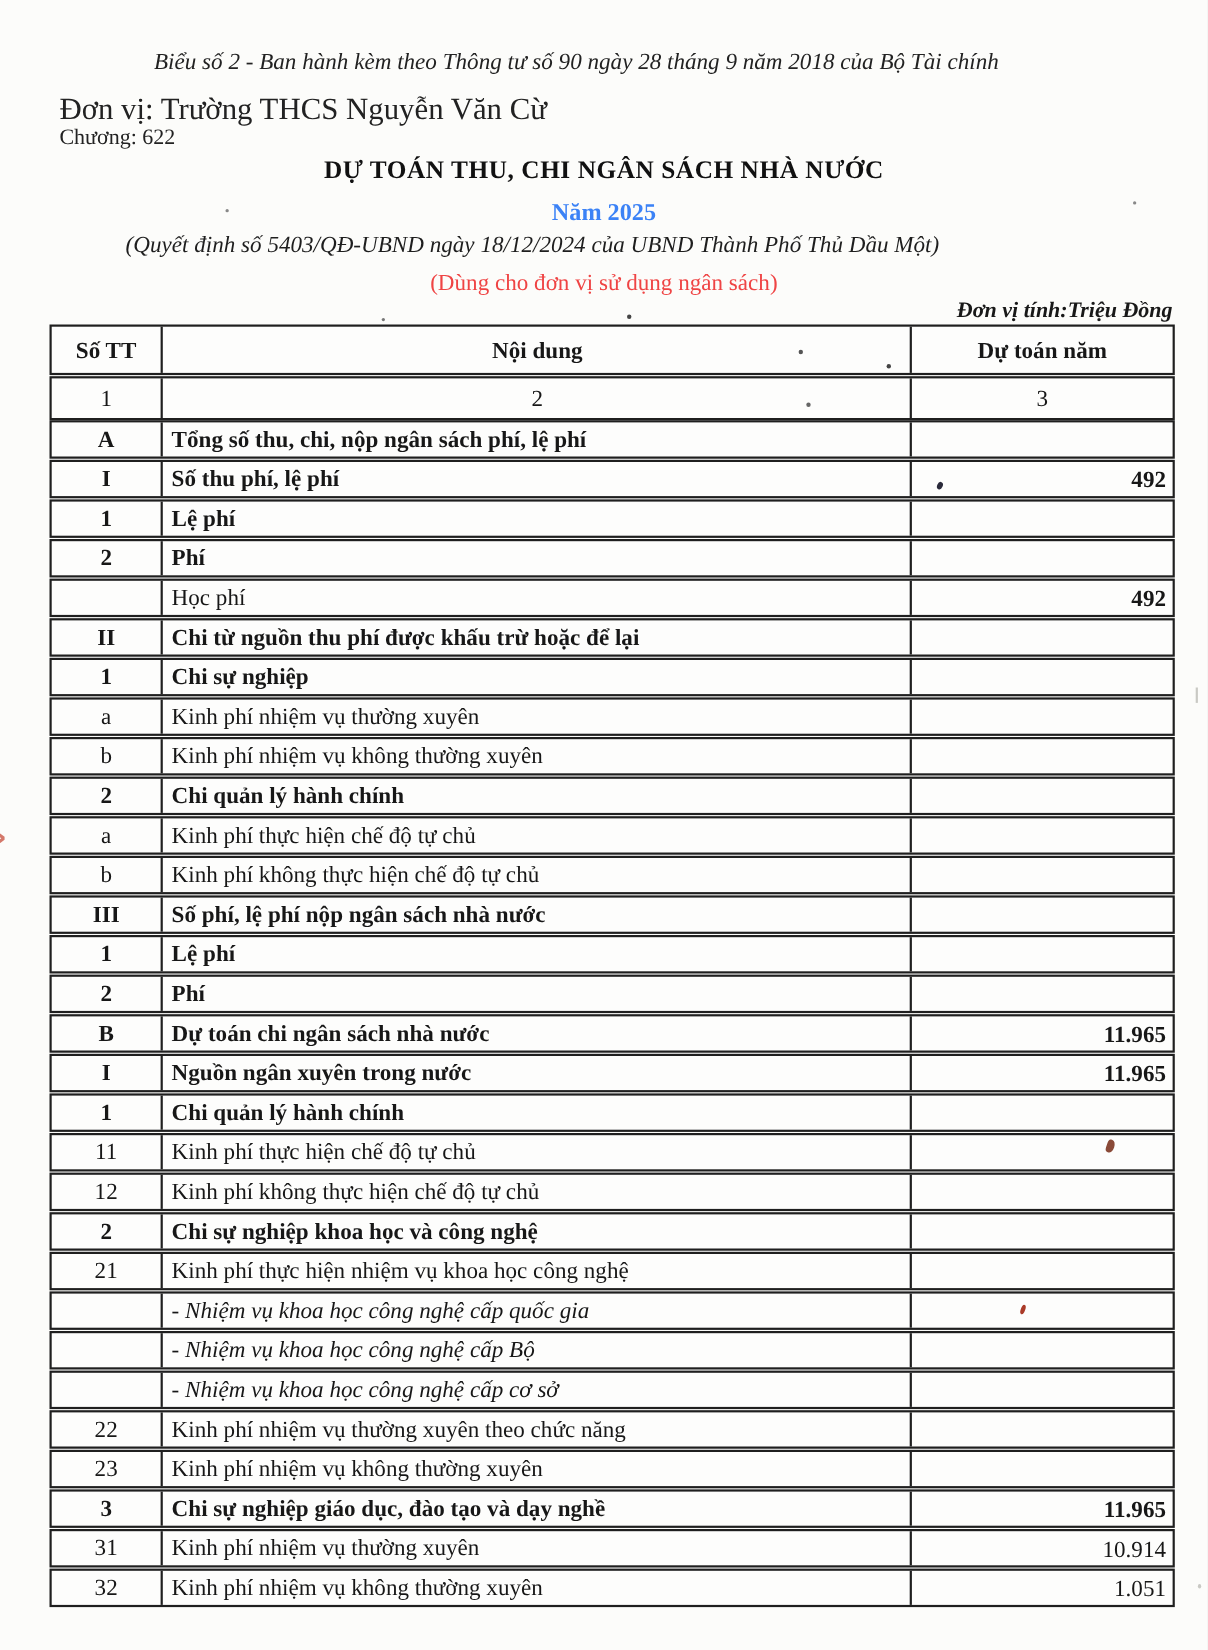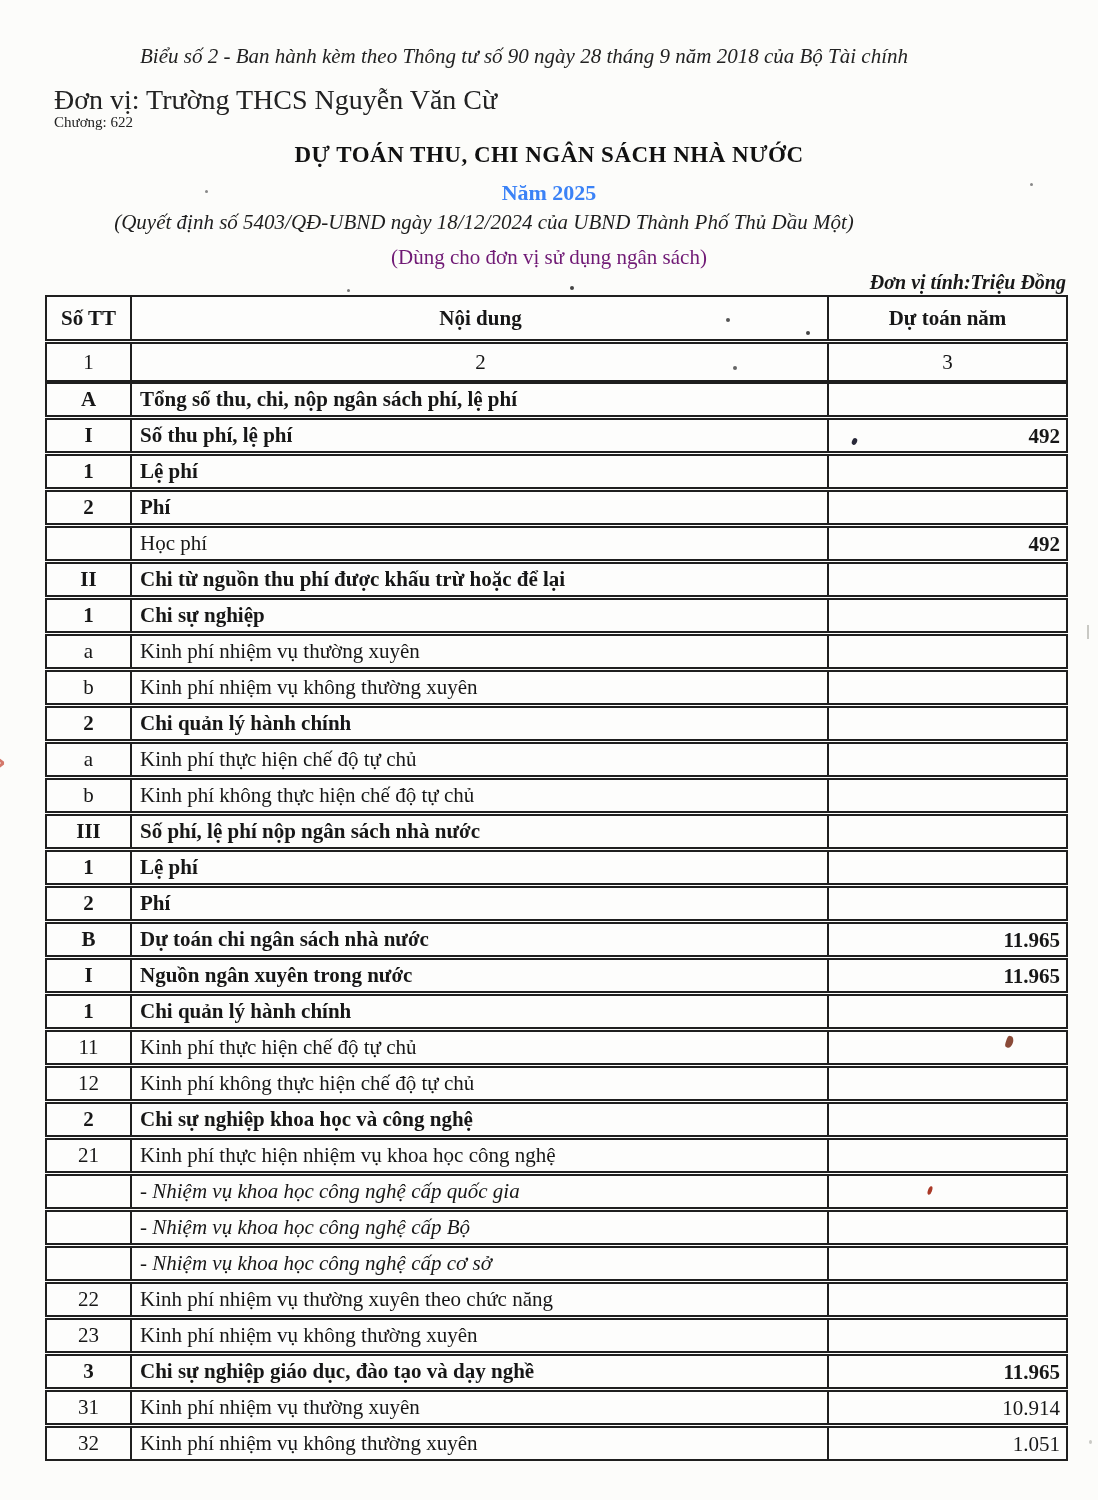--- a/index.html
+++ b/index.html
@@ -18,38 +18,38 @@
   .circular-note {
     position: absolute; left: 140px; top: 44px;
     font-style: italic; font-size: 21px; color: #222;
   }
   .unit-line {
     position: absolute; left: 54px; top: 84px;
     font-size: 28px; color: #222;
   }
   .chapter-line {
     position: absolute; left: 54px; top: 114px;
-    font-size: 15px; color: #222;
+    font-size: 20px; color: #222;
   }
   .doc-title {
     position: absolute; left: 0; top: 142px; width: 1098px;
     text-align: center; font-weight: bold; font-size: 23px;
     letter-spacing: 0.5px; color: #111;
   }
   .doc-year {
     position: absolute; left: 0; top: 180px; width: 1098px;
     text-align: center; font-weight: bold; font-size: 22px; color: #3b82f6;
   }
   .decision-line {
     position: absolute; left: 0; top: 210px; width: 968px;
     text-align: center; font-style: italic; font-size: 21px; color: #1e1e1e;
   }
   .usage-note {
     position: absolute; left: 0; top: 245px; width: 1098px;
-    text-align: center; font-size: 21px; color: #701a75;
+    text-align: center; font-size: 21px; color: #ef4444;
   }
   .unit-measure {
     position: absolute; right: 32px; top: 271px;
     font-style: italic; font-weight: 600; font-size: 20px; color: #181818;
   }
   
   .budget-table {
     position: absolute; left: 45px; top: 295px; width: 1023px;
   }
   .trow {
@@ -61,21 +61,21 @@
   }
   .trow:first-child { margin-top: 0; }
   .cell {
     overflow: visible;
     white-space: nowrap;
     font-size: 21px;
     color: #171717;
     display: flex;
   }
   .c1 {
-    width: 85px; border-right: 2px solid #1f1f1f;
+    width: 101px; border-right: 2px solid #1f1f1f;
     justify-content: center; align-items: center;
   }
   .c2 {
     flex: 1; padding-left: 8px;
     justify-content: flex-start; align-items: center;
   }
   .c3 {
     width: 239px; border-left: 2px solid #1f1f1f; margin-left: -2px;
     justify-content: flex-end; align-items: flex-end;
     padding-right: 6px; padding-bottom: 2px;

